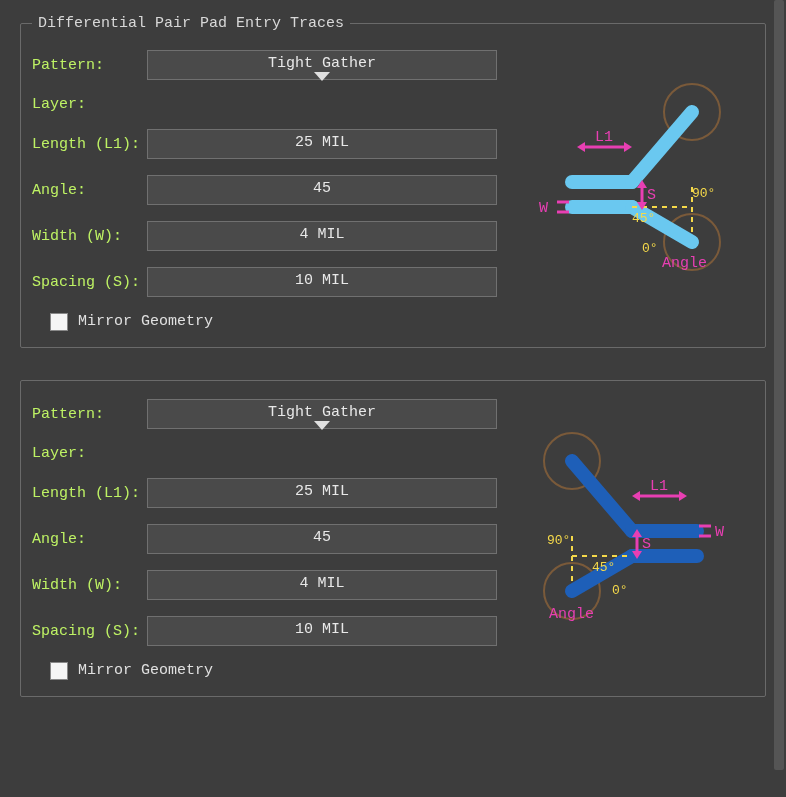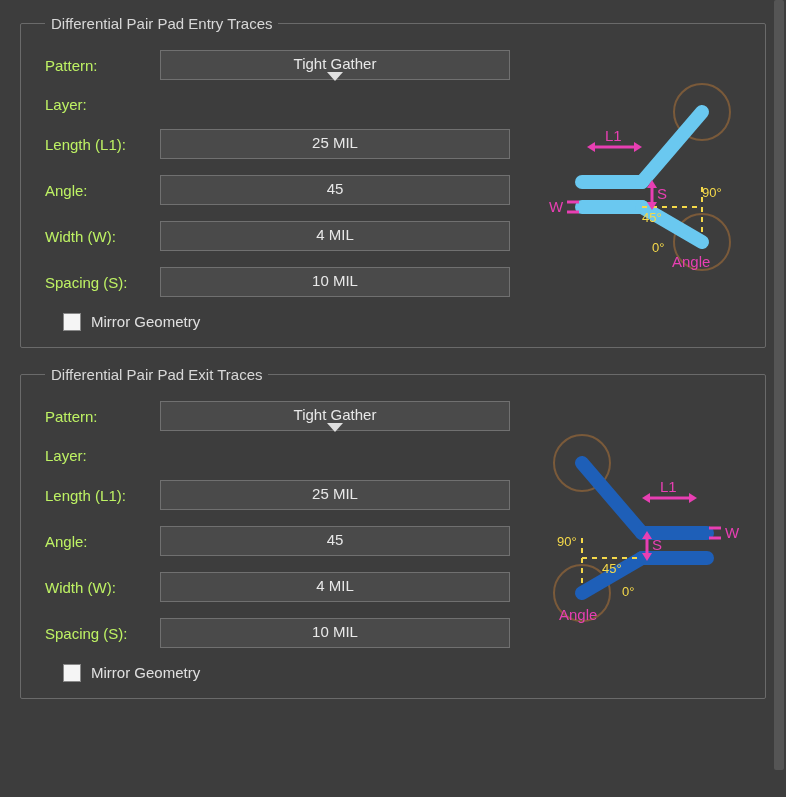--- a/index.html
+++ b/index.html
@@ -19,23 +19,24 @@
       right: 2px;
       top: 0;
       width: 10px;
       height: 770px;
       background: #555;
       border-radius: 2px;
     }
     fieldset {
       border: 1px solid #6a6a6a;
       border-radius: 2px;
-      margin-bottom: 18px;
-      padding: 18px 16px 16px 24px;
+      margin-bottom: 32px;
+      padding: 18px 16px 16px 11px;
       position: relative;
+      font-family: Liberation Mono, monospace;
     }
     legend {
       padding: 0 6px;
       color: #d8d8d8;
       font-size: 15px;
       font-weight: 400;
     }
     .row {
       display: flex;
       align-items: center;
@@ -73,21 +74,21 @@
       margin-left: 18px;
     }
     .checkbox {
       width: 18px;
       height: 18px;
       background: #f5f5f5;
       border: 1px solid #888;
     }
     .diagram {
       position: absolute;
-      right: 18px;
+      right: 28px;
       top: 45px;
       width: 200px;
       height: 200px;
     }
     .form-area {
       max-width: 470px;
     }
   </style>
 </head>
 <body>
@@ -164,21 +165,20 @@
 
       <text x="95" y="145" fill="#f5d94a" font-size="13">45°</text>
       <text x="155" y="120" fill="#f5d94a" font-size="13">90°</text>
       <text x="105" y="175" fill="#f5d94a" font-size="13">0°</text>
       <text x="125" y="190" fill="#e83fb3" font-size="15">Angle</text>
     </svg>
   </div>
 </fieldset>
 
 <fieldset>
-  <legend>Differential Pair Pad Exit Traces</legend>
   <div class="form-area">
     <div class="row">
       <div class="label">Pattern:</div>
       <div class="control">
         <span>Tight Gather</span>
         <span class="dropdown-arrow"></span>
       </div>
     </div>
     <div class="row">
       <div class="label">Layer:</div>

